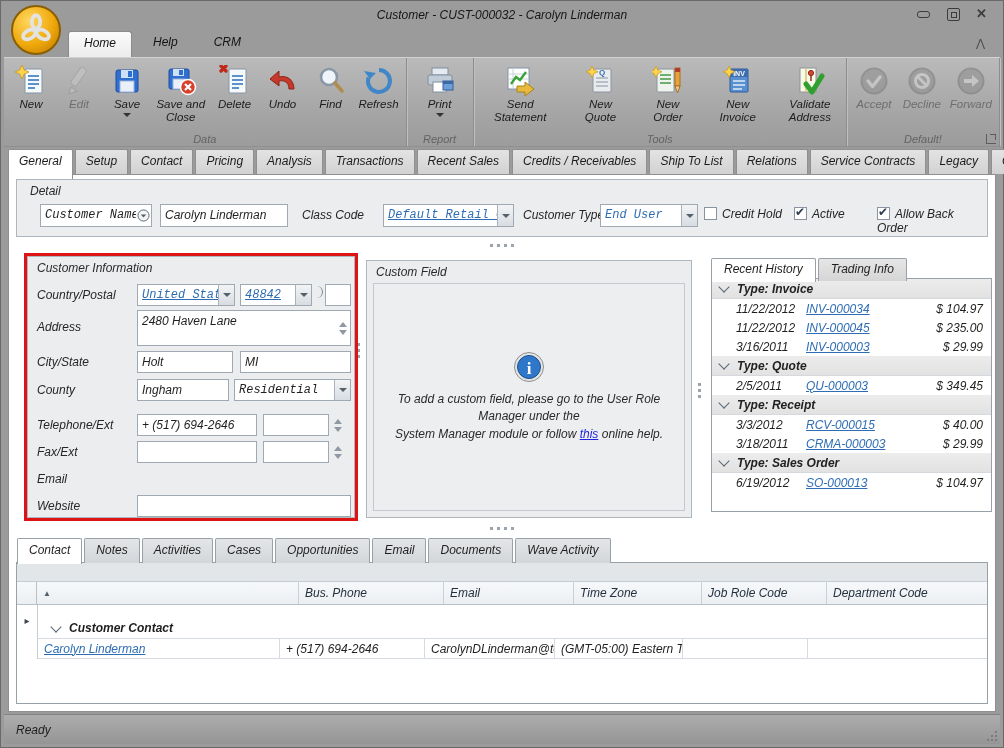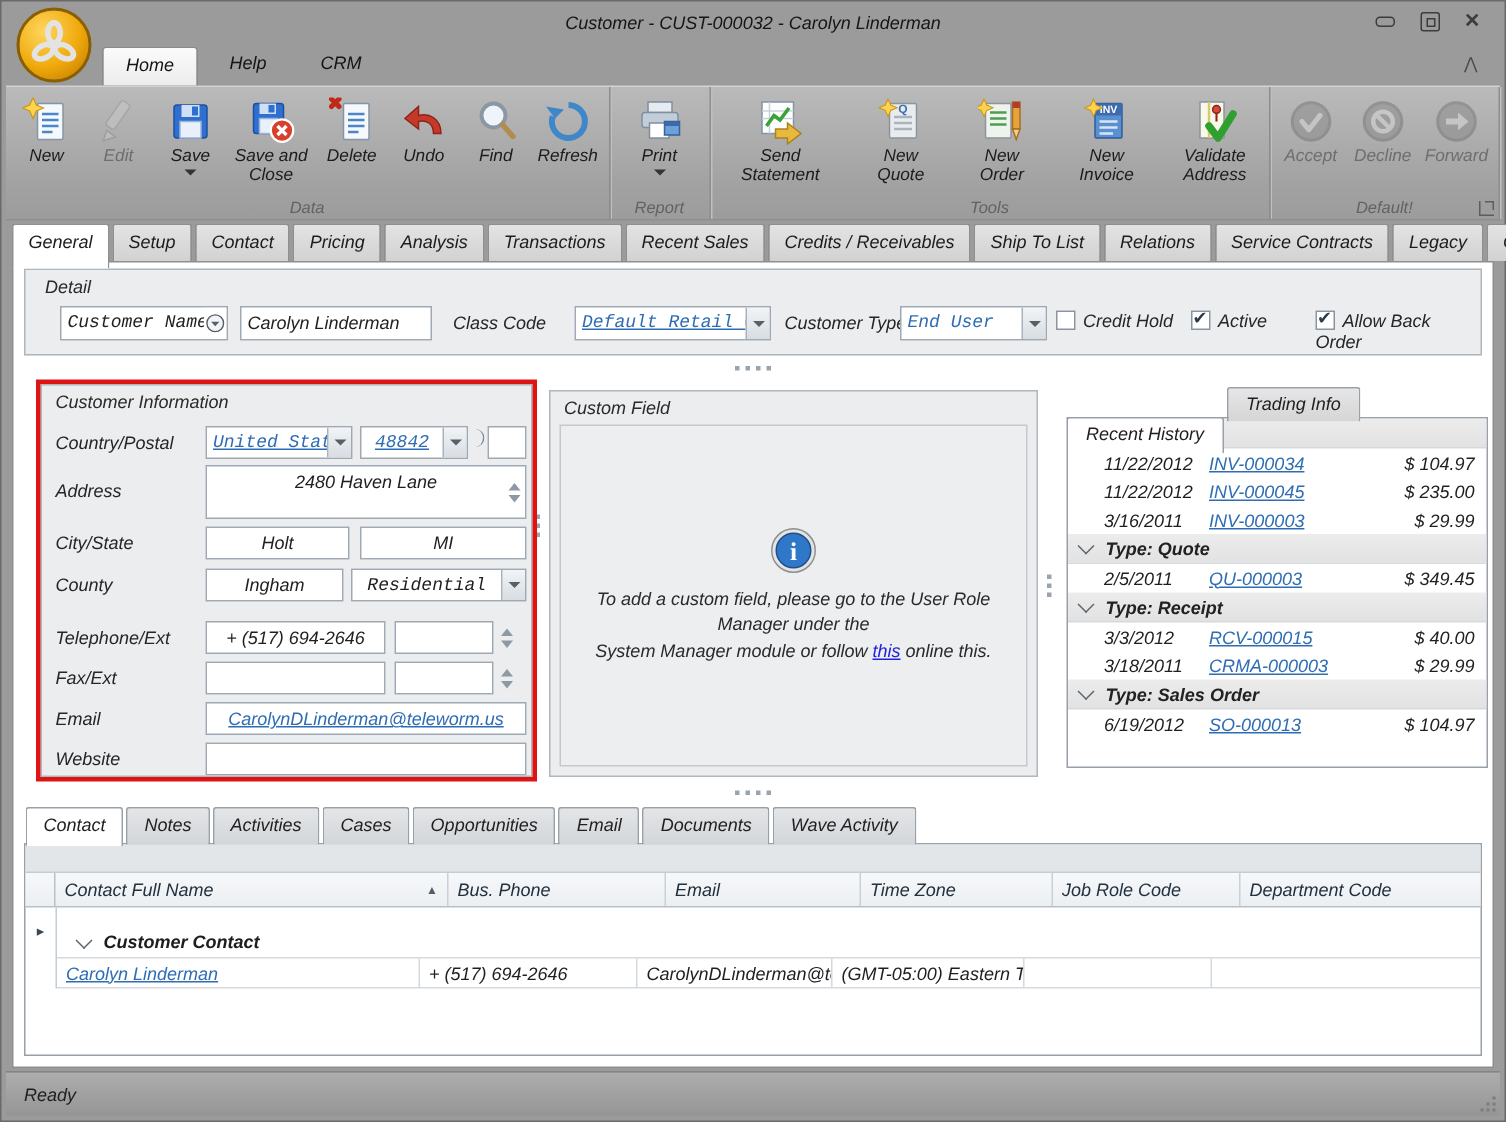--- a/index.html
+++ b/index.html
@@ -69,21 +69,21 @@
   .vdots{position:absolute;width:8px;display:flex;flex-direction:column;align-items:center;justify-content:center;gap:3px;}
   .vdots i{width:3px;height:3px;background:#9aa4ae;display:block;}
   .red-outline{position:absolute;border:3px solid #de1414;box-sizing:border-box;z-index:8;pointer-events:none;}
   
   .cf-inner{position:absolute;left:6px;right:6px;top:22px;bottom:6px;background:#eceef0;border:1px solid #c3c9cf;
     display:flex;flex-direction:column;align-items:center;justify-content:center;text-align:center;color:#2a2a2a;}
   .cf-inner .msg{margin-top:8px;line-height:1.45;}
   
   .htabs{position:absolute;display:flex;z-index:3;}
   .htab{padding:3px 12px 0 12px;background:linear-gradient(#e6e6e6,#d5d5d5);border:1px solid #98a0a8;border-bottom:none;border-radius:2px 2px 0 0;margin-right:2px;height:19px;}
-  .htab.active{background:#fff;z-index:4;height:20px;margin-top:20px;}
+  .htab.active{background:#fff;z-index:4;height:20px;}
   .hlist{position:absolute;background:#fff;border:1px solid #98a0a8;box-sizing:border-box;overflow:hidden;}
   .hgrouprow{display:flex;align-items:center;height:19px;background:linear-gradient(#ececec,#e2e2e2);border-bottom:1px solid #d5d9dd;font-weight:bold;color:#222;}
   .hrow{display:flex;align-items:center;height:19px;}
   .hdate{width:70px;padding-left:24px;}
   .hdoc{width:100px;}
   .hamt{flex:1;text-align:right;padding-right:8px;}
   .chev{width:7px;height:7px;border-right:1.5px solid #5a6670;border-bottom:1.5px solid #5a6670;transform:rotate(45deg);
     display:inline-block;margin:0 9px 3px 8px;}
   
   .btabs{position:absolute;display:flex;z-index:3;}
@@ -420,21 +420,21 @@
   </div>
 
   <div class="splitdots" style="top:66px;">
       <i></i>
       <i></i>
       <i></i>
       <i></i>
     </div>
 
   <div class="red-outline" style="left:15px;top:78px;width:334px;height:268px;"></div>
-  <div class="groupbox" style="left:18px;top:81px;width:328px;height:262px;text-align:center;">
+  <div class="groupbox" style="left:18px;top:81px;width:328px;height:262px;">
     <div class="gb-title">Customer Information</div>
 
     <span class="fld-label" style="left:9px;top:31px;">Country/Postal</span>
     <div class="tbox combo" style="left:109px;top:27px;width:98px;height:22px;">
       <span class="cval linktext">United States of A</span>
       <span class="cbtn">
           <span class="caret"></span>
         </span>
     </div>
     <div class="tbox combo" style="left:212px;top:27px;width:72px;height:22px;">
@@ -480,23 +480,20 @@
 
     <span class="fld-label" style="left:9px;top:188px;">Fax/Ext</span>
     <div class="tbox" style="left:109px;top:184px;width:120px;height:22px;"><span></span></div>
     <div class="tbox" style="left:235px;top:184px;width:66px;height:22px;"><span></span></div>
     <span class="spin" style="left:306px;top:182px;height:26px;">
         <span class="up"></span>
         <span class="dn"></span>
       </span>
 
     <span class="fld-label" style="left:9px;top:215px;">Email</span>
-    <div class="tbox" style="left:109px;top:211px;width:214px;height:22px;">
-      <span class="linktext">CarolynDLinderman@teleworm.us</span>
-    </div>
 
     <span class="fld-label" style="left:9px;top:242px;">Website</span>
     <div class="tbox" style="left:109px;top:238px;width:214px;height:22px;"><span></span></div>
   </div>
 
   <div class="vdots" style="left:345px;top:155px;height:40px;">
       <i></i>
       <i></i>
       <i></i>
     </div>
@@ -509,21 +506,21 @@
             <circle cx="16" cy="16" r="14.5" fill="#e4e4e4" stroke="#8f8f8f"></circle>
             <circle cx="16" cy="16" r="11.5" fill="#2f77c8" stroke="#1d4f8c"></circle>
             <text x="16" y="22.5" text-anchor="middle" font-size="17" font-family="Liberation Serif, serif" font-weight="bold" font-style="italic" fill="#fff">i</text>
           </svg>
       </span>
       <div class="msg">
         <div>To add a custom field, please go to the User Role Manager under the</div>
         <div>
           <span>System Manager module or follow</span>
           <span class="linktext" style="color:#2222dd;">this</span>
-          <span>online this.</span>
+          <span>online help.</span>
         </div>
       </div>
     </div>
   </div>
 
   <div class="vdots" style="left:686px;top:195px;height:40px;">
       <i></i>
       <i></i>
       <i></i>
     </div>
@@ -604,21 +601,20 @@
     <div class="btab"><span>Email</span></div>
     <div class="btab"><span>Documents</span></div>
     <div class="btab"><span>Wave Activity</span></div>
   </div>
 
   <div class="grid" style="left:7px;top:387px;right:7px;bottom:7px;">
     <div class="grid-strip"></div>
     <div class="grid-hdr">
       <div class="gsel"></div>
       <div class="gh" style="width:262px;">
-          <span style="flex:1">Contact Full Name</span>
           <span style="font-style:normal;font-size:8px;color:#50606e;">▲</span>
         </div>
       <div class="gh" style="width:145px;">
           <span>Bus. Phone</span>
         </div>
       <div class="gh" style="width:130px;">
           <span>Email</span>
         </div>
       <div class="gh" style="width:128px;">
           <span>Time Zone</span>

